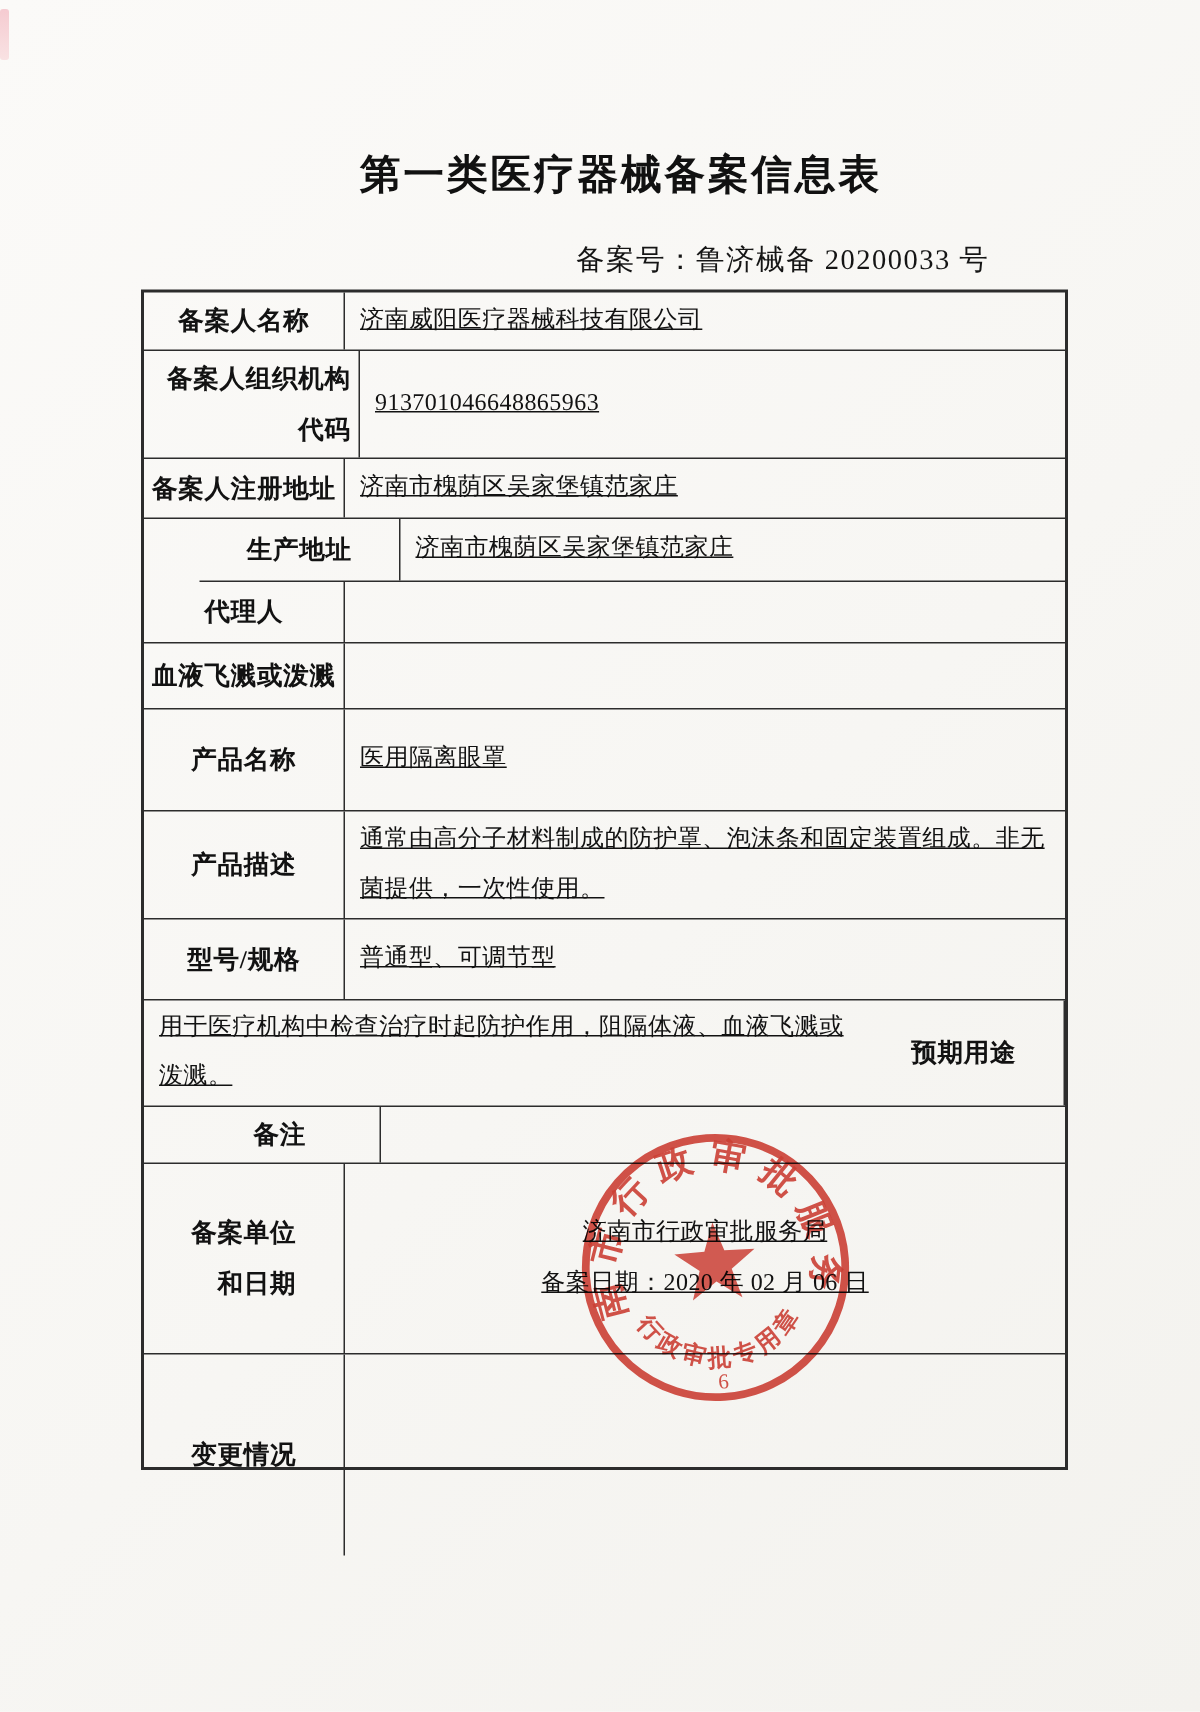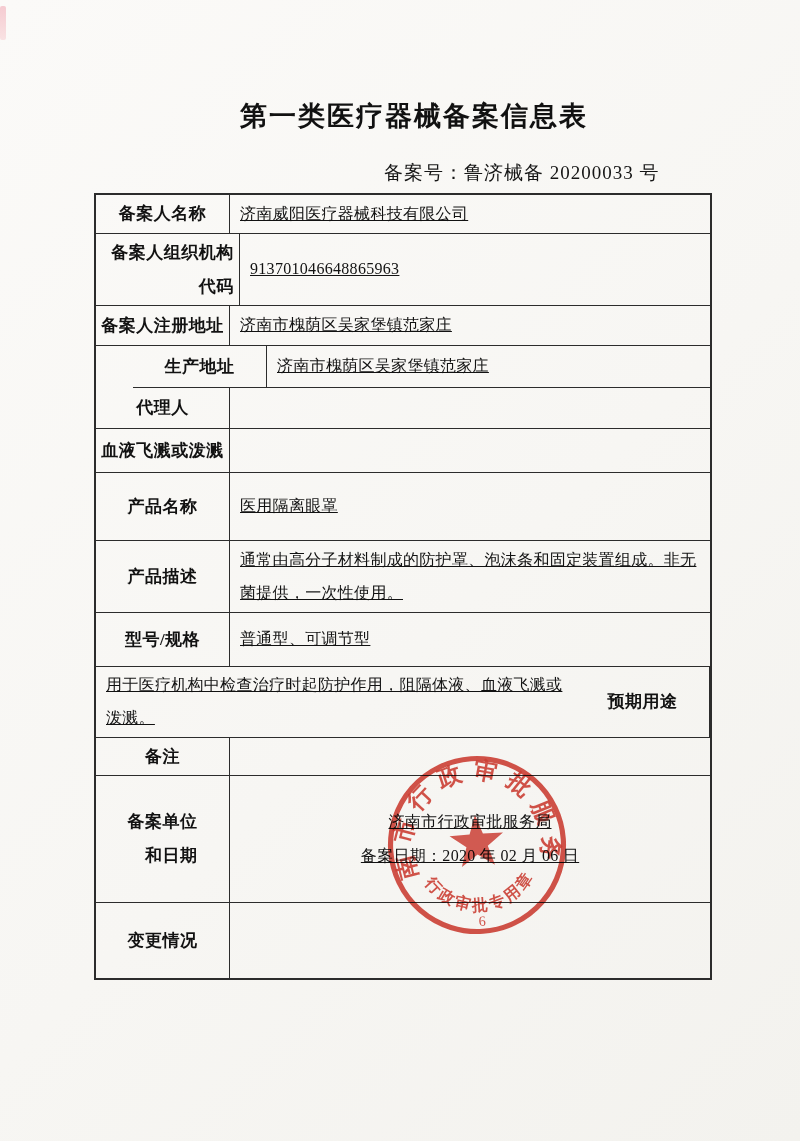--- a/index.html
+++ b/index.html
@@ -28,42 +28,42 @@
     position:absolute;left:384px;top:160px;
     font-size:19px;font-weight:500;letter-spacing:1px;color:#151515;
   }
   .info-table{
     position:absolute;left:94px;top:193px;width:618px;
     border:2px solid #2c2c2c;
     box-sizing:border-box;
     background:transparent;
   }
   .row{display:flex;border-bottom:1.5px solid #2c2c2c;box-sizing:border-box;}
-  .row:last-child{border-bottom:none;}
+  .row:last-child{border-bottom:none;flex-direction:column;}
   .cell{box-sizing:border-box;}
   .label{
     width:134px;flex:0 0 134px;
     border-right:1.5px solid #2c2c2c;
     display:flex;align-items:center;justify-content:center;
     text-align:right;white-space:pre-line;
     font-size:17px;letter-spacing:.5px;line-height:2.0;
     color:#121212;
     font-weight:bold;
   }
   .value{
     flex:1;display:flex;align-items:center;
     padding:2px 10px;
     font-size:16px;letter-spacing:.3px;line-height:2.05;
     color:#121212;
     text-decoration:underline;
   }
   .value.center{justify-content:center;text-align:center;white-space:pre-line;line-height:2.15;}
   .r0{height:39px;}  .r1{height:72px;padding-left:10px;}  .r2{height:40px;}  .r3{height:42px;margin-left:37px;}
   .r4{height:41px;}  .r5{height:44px;}  .r6{height:68px;}  .r7{height:54px;}
-  .r8{height:72px;}  .r9{height:71px;}  .r10{height:38px;} .r11{height:127px;}
+  .r8{height:72px;}  .r9{height:71px;}  .r10{height:38px;padding-left:24px;} .r11{height:127px;}
   .r12{height:75px;}
   .stamp{
     position:absolute;left:383px;top:751px;width:188px;height:188px;
     mix-blend-mode:multiply;opacity:.92;
     transform:rotate(-4deg);
     pointer-events:none;
   }
   .stamp .ring-text{font-size:25px;letter-spacing:10px;font-family:"Liberation Serif", serif;font-weight:bold;}
   .stamp .bottom-text{font-size:17px;letter-spacing:3px;font-family:"Liberation Serif", serif;font-weight:bold;}
   .stamp .num{font-size:15px;font-family:"Liberation Serif", serif;}

